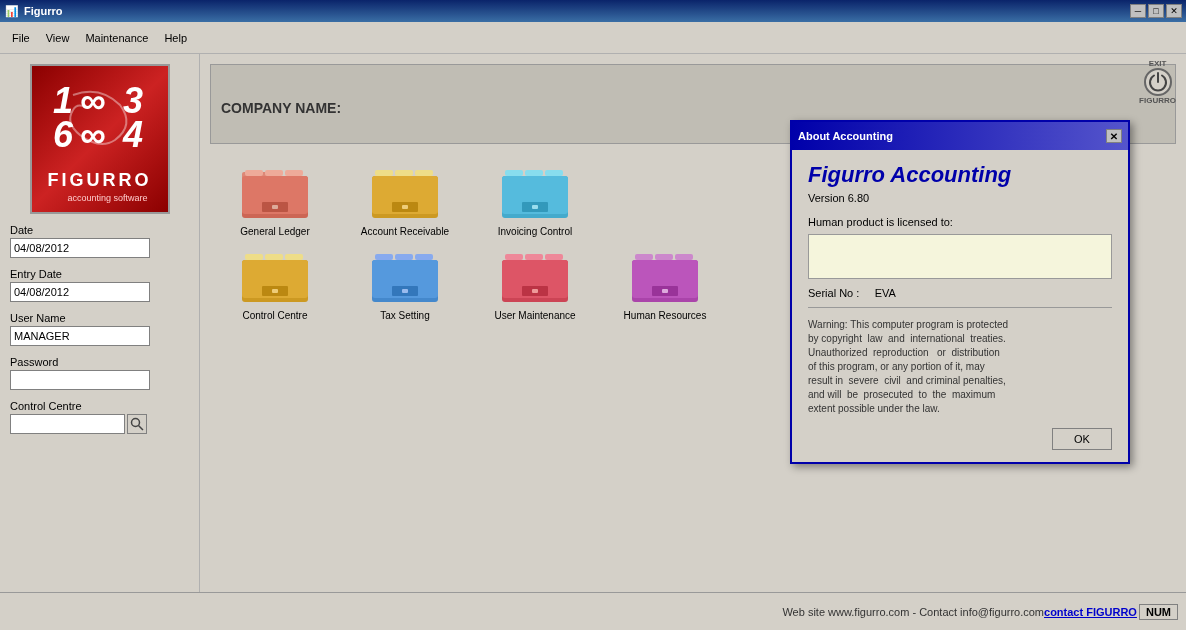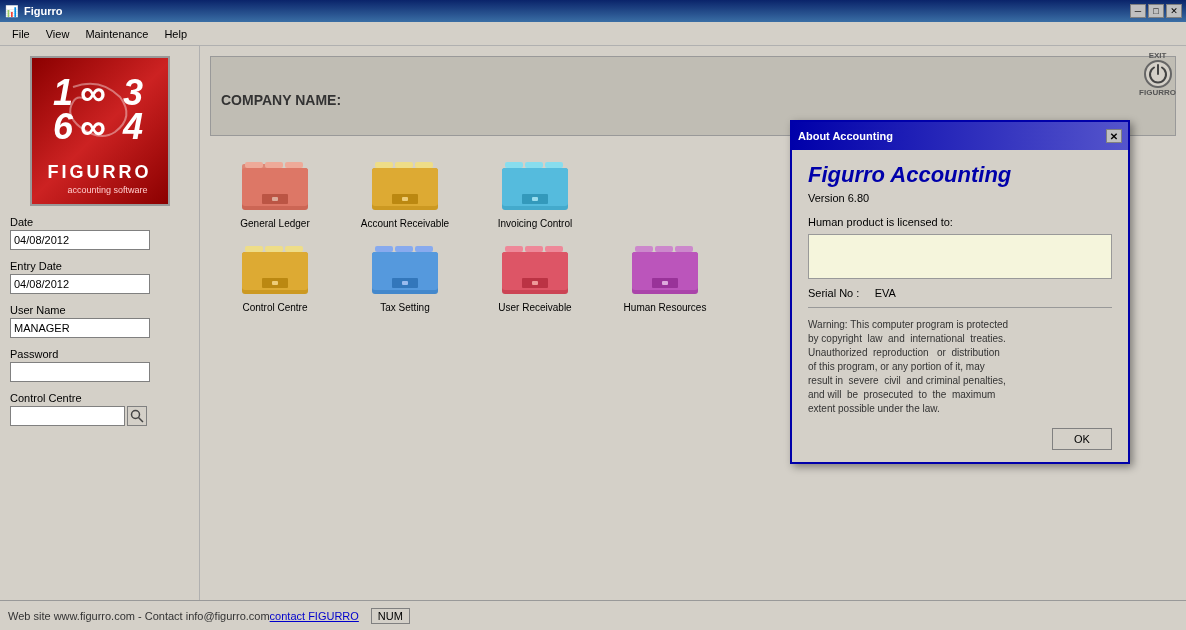--- a/index.html
+++ b/index.html
@@ -42,21 +42,21 @@
       border: 1px solid #808080;
       display: flex; align-items: center; justify-content: center;
       font-size: 9px;
       cursor: pointer;
       color: black;
     }
     .title-btn.close { background: #c0c0c0; }
     
     #menu-bar {
       background: #d4d0c8;
-      height: 24px;
+      height: 32px;
       display: flex;
       align-items: center;
       border-bottom: 1px solid #b0b0b0;
       padding: 0 4px;
     }
     .menu-item {
       padding: 2px 8px;
       font-size: 11px;
       cursor: pointer;
       color: black;
@@ -216,32 +216,32 @@
     .folder {
       width: 70px;
       height: 58px;
     }
     
     #status-bar {
       position: absolute;
       bottom: 0;
       left: 0;
       right: 0;
-      height: 30px;
+      height: 38px;
       background: #d4d0c8;
       border-top: 1px solid #999;
       display: flex;
       align-items: center;
-      justify-content: flex-start;
+      justify-content: flex-end;
       padding: 0 8px;
       font-size: 11px;
     }
     #status-left { color: #333; }
     #status-right {
-      display: flex; align-items: center; gap: 12px;
+      display: flex; align-items: center; gap: 2px; font-weight: bold;
     }
     #contact-link {
       color: #0000cc;
       text-decoration: underline;
       cursor: pointer;
       font-size: 11px;
     }
     #num-indicator {
       background: #d4d0c8;
       border: 1px solid #808080;
@@ -502,21 +502,21 @@
         <div class="app-icon">
           <svg class="folder" viewBox="0 0 70 58">
             <rect x="2" y="12" width="66" height="42" rx="3" fill="#cc4455"></rect>
             <rect x="5" y="6" width="18" height="6" rx="2" fill="#ee8899"></rect>
             <rect x="25" y="6" width="18" height="6" rx="2" fill="#ee8899"></rect>
             <rect x="45" y="6" width="18" height="6" rx="2" fill="#ee8899"></rect>
             <rect x="2" y="12" width="66" height="38" rx="3" fill="#dd5566"></rect>
             <rect x="22" y="38" width="26" height="10" rx="1" fill="#bb3344"></rect>
             <rect x="32" y="41" width="6" height="4" rx="1" fill="#ee9999"></rect>
           </svg>
-          <div class="icon-label">User Receivable</div>
+          <div class="icon-label">User Maintenance</div>
         </div>
 
         <div class="app-icon">
           <svg class="folder" viewBox="0 0 70 58">
             <rect x="2" y="12" width="66" height="42" rx="3" fill="#aa44aa"></rect>
             <rect x="5" y="6" width="18" height="6" rx="2" fill="#cc88cc"></rect>
             <rect x="25" y="6" width="18" height="6" rx="2" fill="#cc88cc"></rect>
             <rect x="45" y="6" width="18" height="6" rx="2" fill="#cc88cc"></rect>
             <rect x="2" y="12" width="66" height="38" rx="3" fill="#bb55bb"></rect>
             <rect x="22" y="38" width="26" height="10" rx="1" fill="#993399"></rect>

